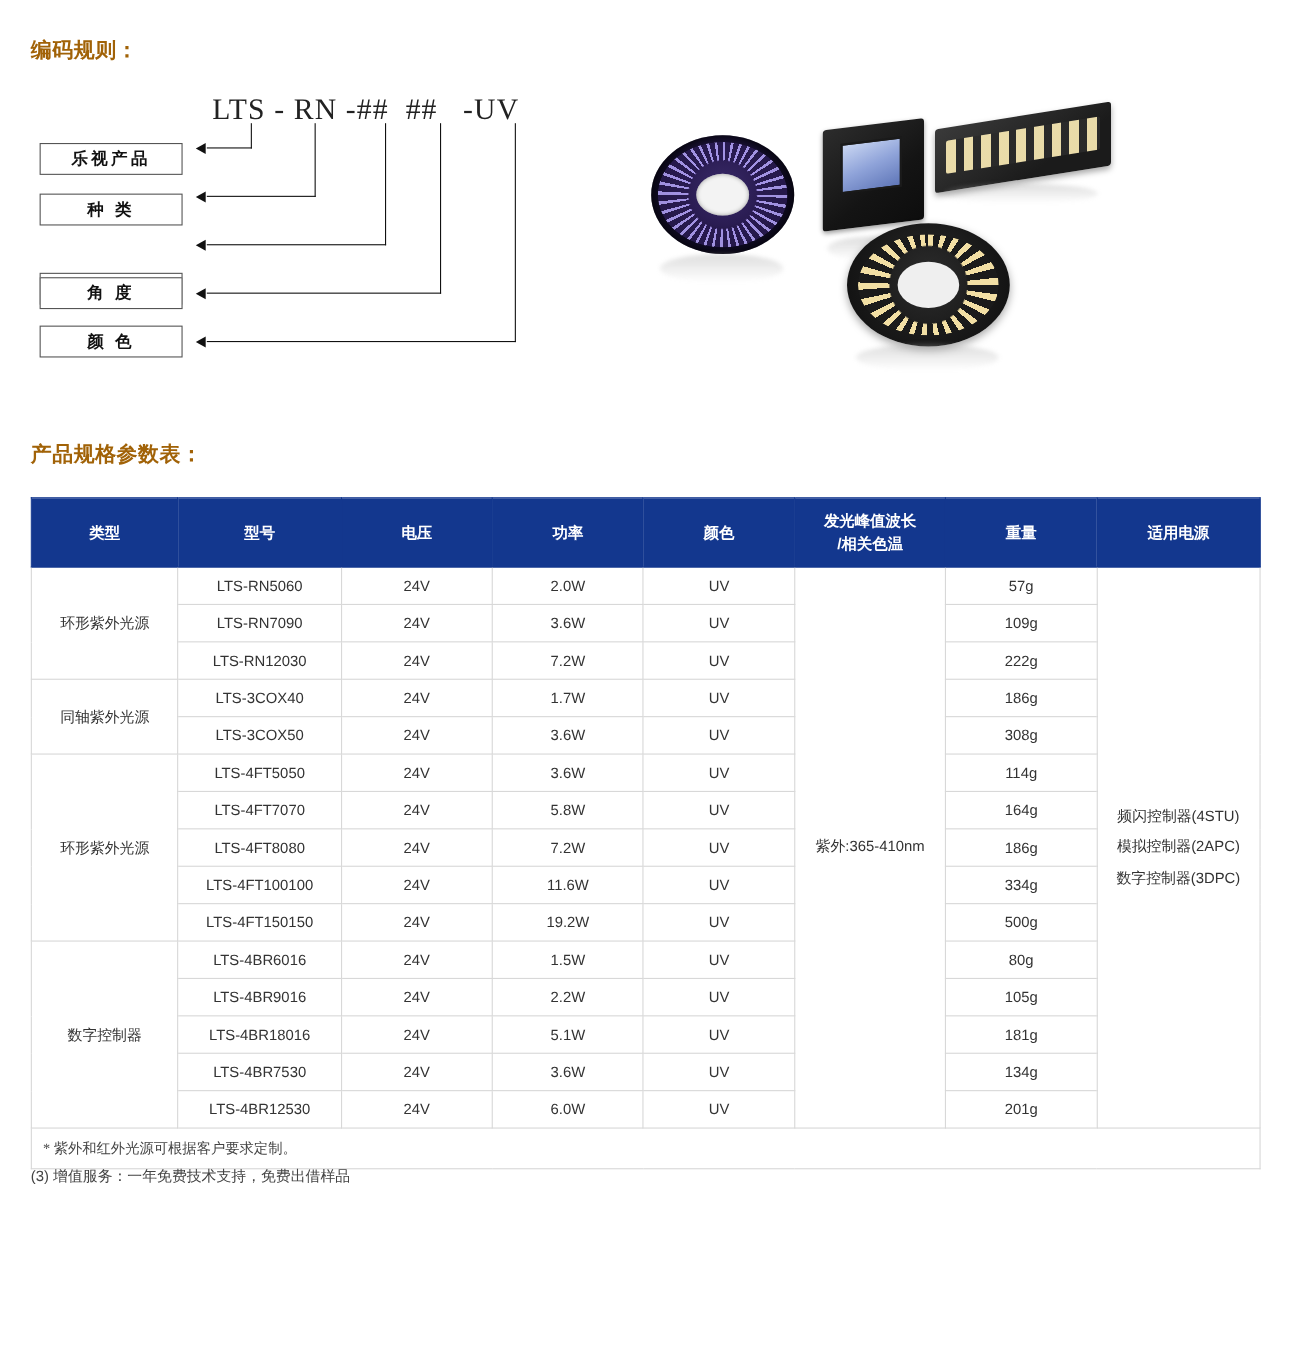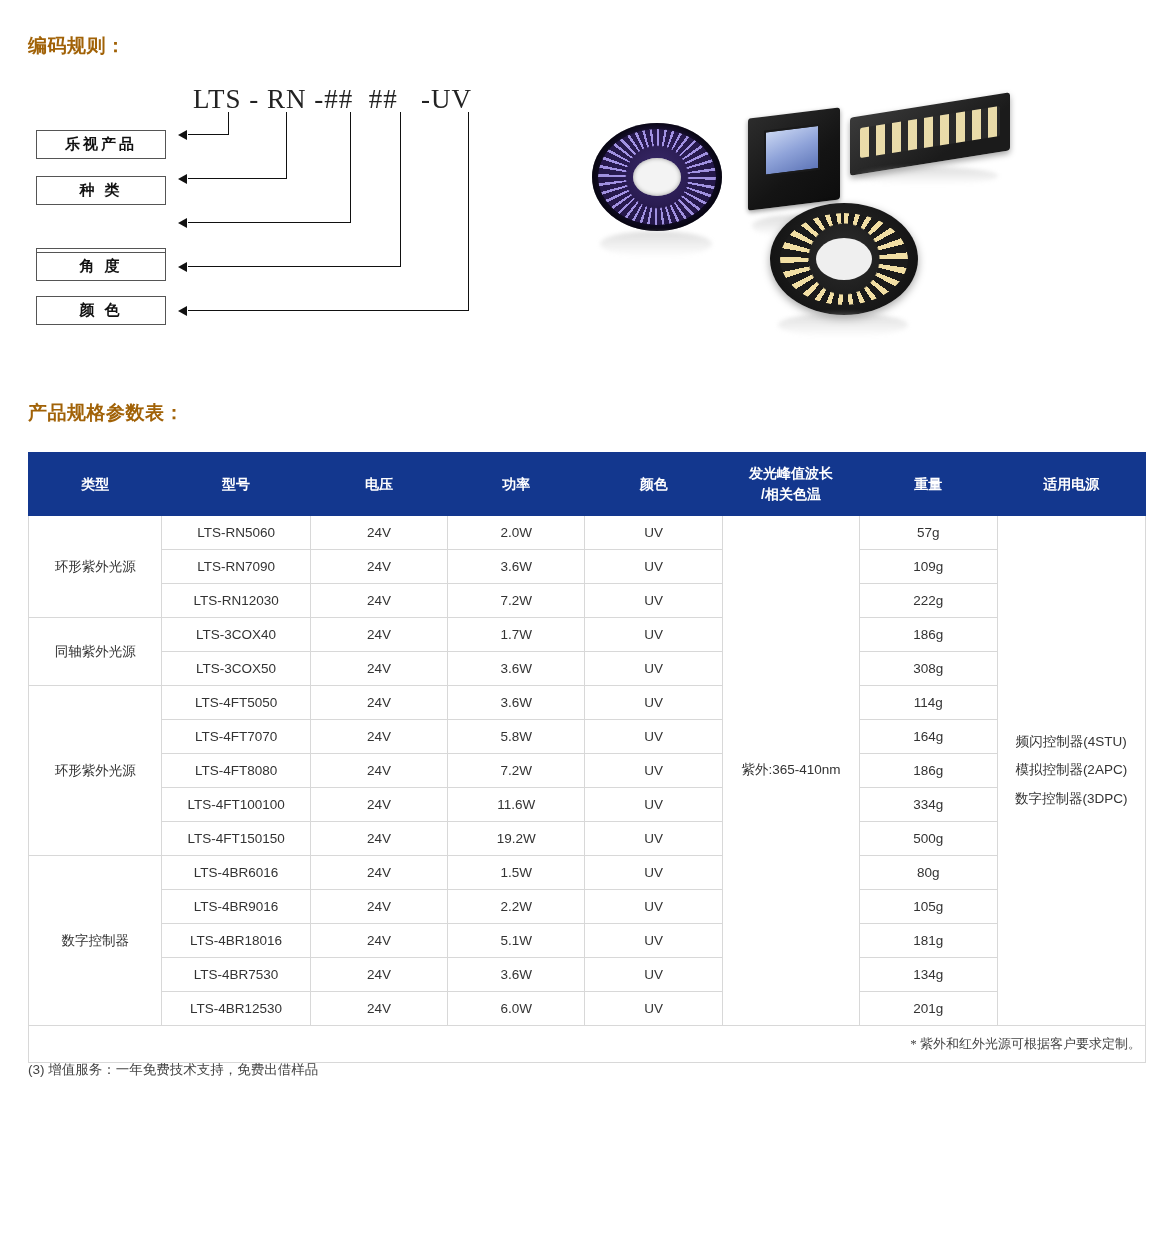--- a/index.html
+++ b/index.html
@@ -162,21 +162,21 @@
     border: 1px solid #d8d8d8;
     text-align: center;
     padding: 9px 4px;
     height: 33px;
     background: #fff;
   }
   td.cat { font-size: 13.5px; }
   td.model { text-align: left; padding-left: 14px; }
   td.wave, td.power-src { line-height: 2.1; }
   tr.note td {
-    text-align: right;
+    text-align: left;
     padding-left: 10px;
     font-size: 13px;
     color: #444;
     height: 30px;
     font-family: Liberation Serif, serif;
   }
 
   
   .footnotes {
     position: absolute; left: 28px; top: 1052px;

